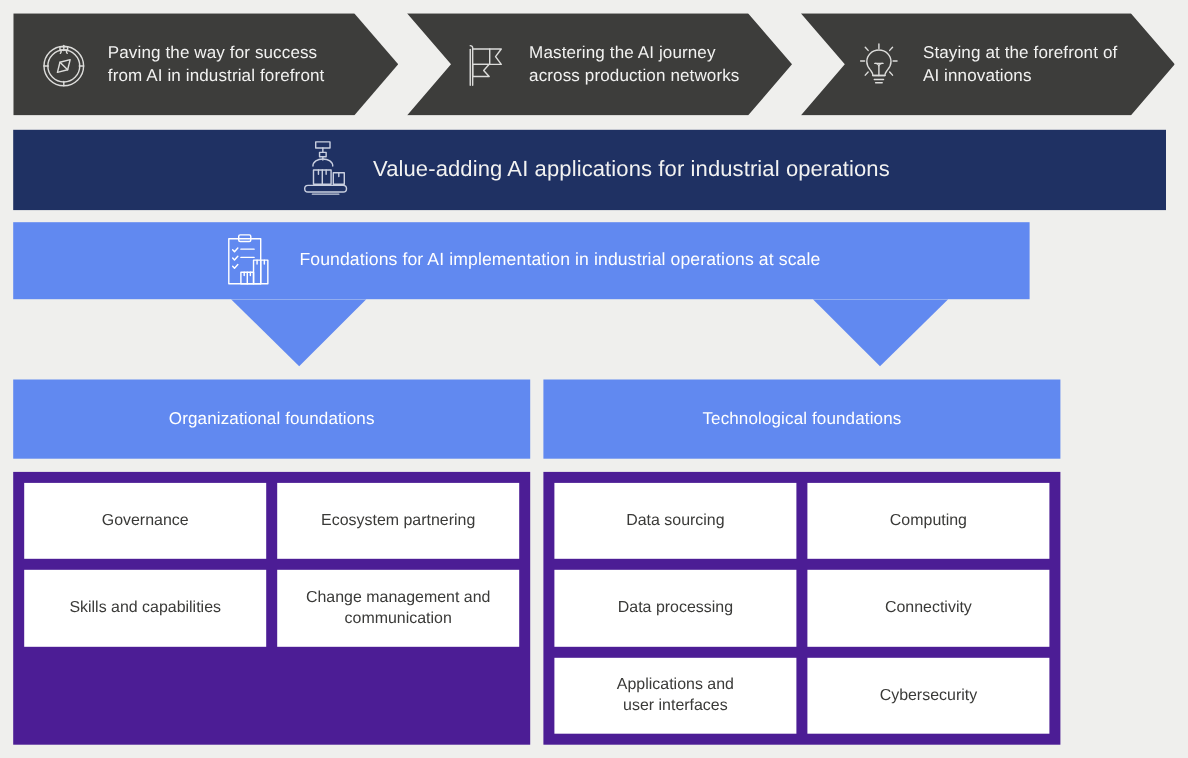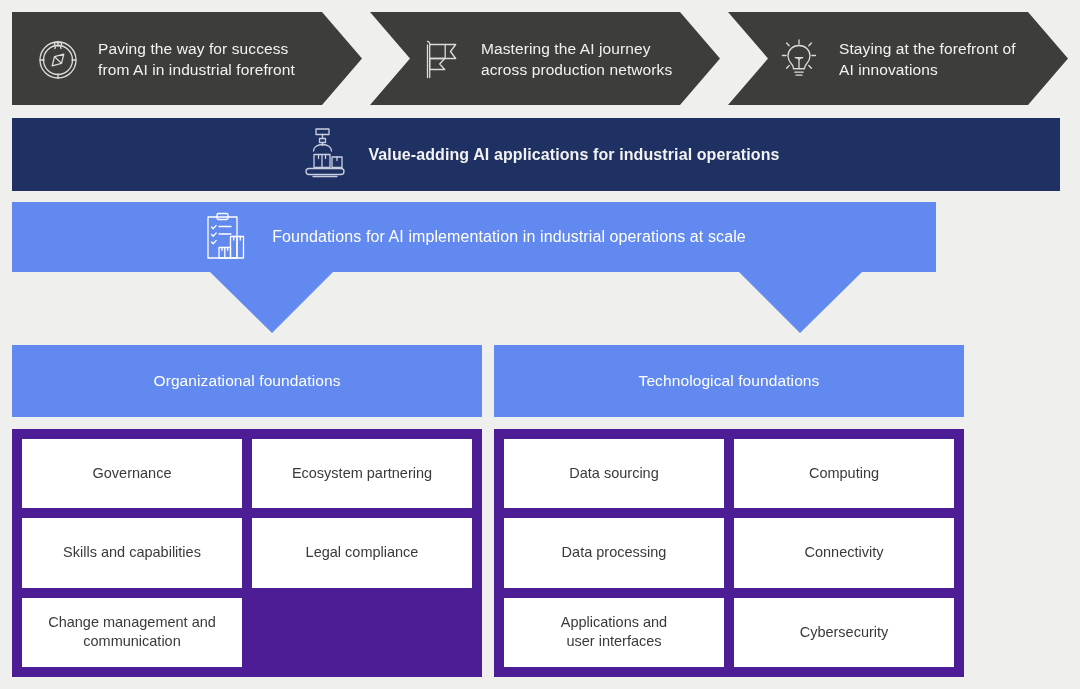--- a/index.html
+++ b/index.html
@@ -88,23 +88,22 @@
     align-items: center;
   }
   .navy-icon {
     width: 62px;
     height: 62px;
     margin-right: 14px;
     display: block;
   }
   .navy-text {
     color: #f2f2f1;
-    font-size: 16px;
+    font-size: 20px;
     letter-spacing: 0.1px;
-    font-weight: bold;
   }
 
   
   .blue-band {
     position: absolute;
     left: 12px;
     top: 202px;
     width: 924px;
     height: 70px;
     background: #6189f0;
@@ -299,21 +298,20 @@
   </svg>
 
   <div class="columns">
 
     <div class="column">
       <div class="col-header">Organizational foundations</div>
       <div class="col-body">
         <div class="card">Governance</div>
         <div class="card">Ecosystem partnering</div>
         <div class="card">Skills and capabilities</div>
-        <div class="card">Legal compliance</div>
         <div class="card">Change management and
 communication</div>
         <div class="card empty"></div>
       </div>
     </div>
 
     <div class="column">
       <div class="col-header">Technological foundations</div>
       <div class="col-body">
         <div class="card">Data sourcing</div>

